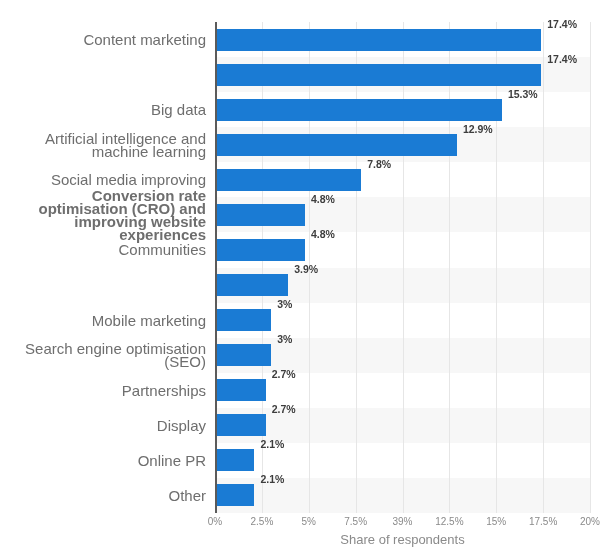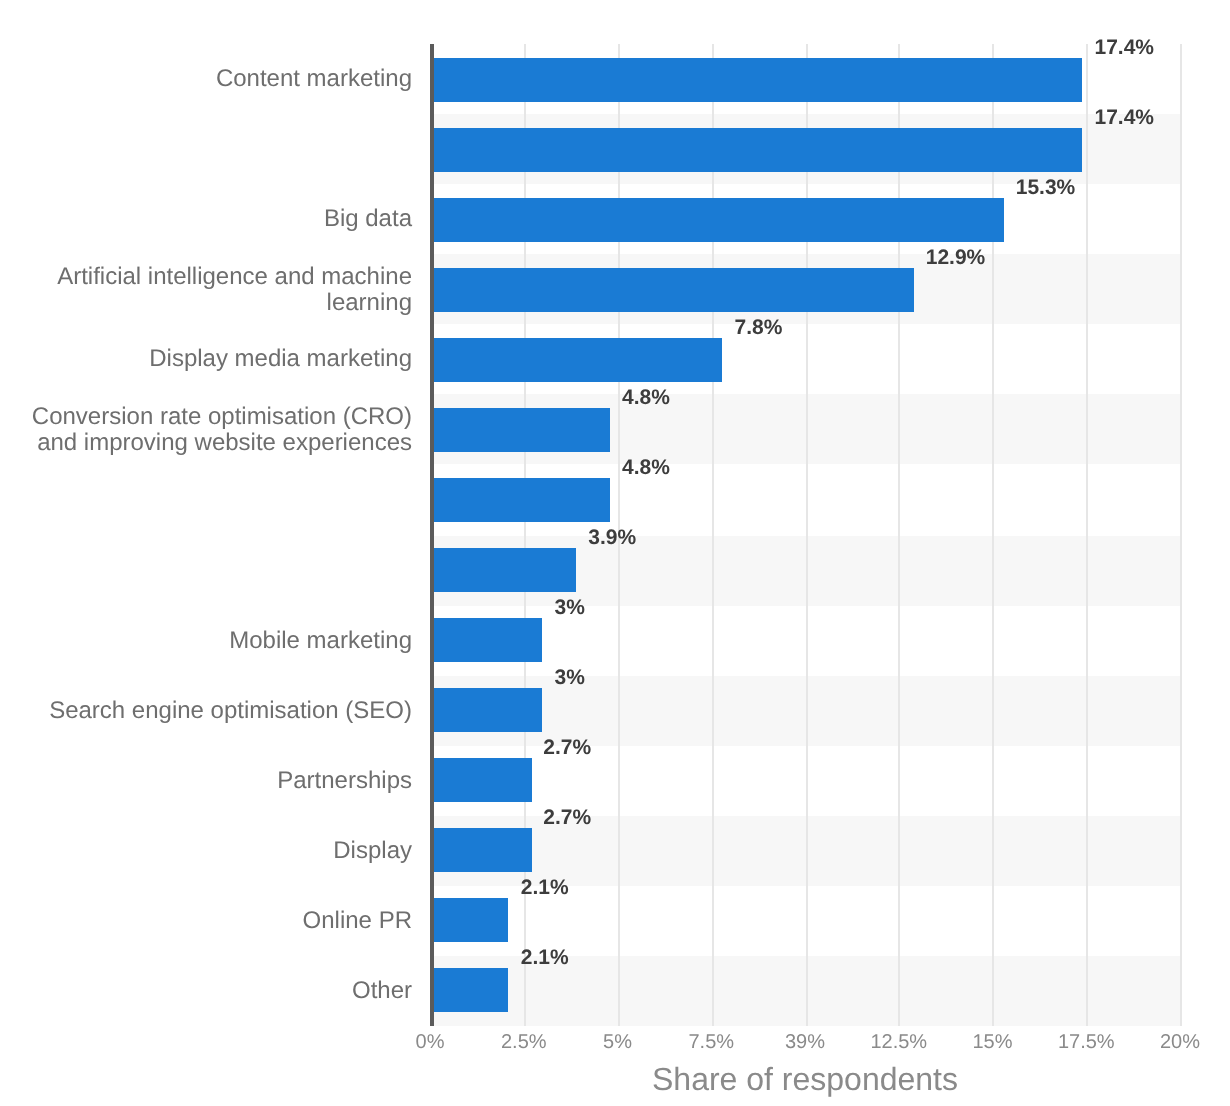--- a/index.html
+++ b/index.html
@@ -85,21 +85,21 @@
     width: 206px;
     height: 491px;
     z-index: 3;
   }
   .cat-label {
     position: absolute;
     right: 0;
     width: 206px;
     text-align: right;
     color: #6e6e6e;
-    font-size: 12px;
+    font-size: 15px;
     line-height: 13px;
     display: flex;
     align-items: center;
     justify-content: flex-end;
   }
   .cat-label span {
     display: block;
   }
 
   
@@ -138,21 +138,21 @@
     white-space: nowrap;
   }
 
   #x-axis-title {
     position: absolute;
     top: 532px;
     left: 215px;
     width: 375px;
     text-align: center;
     color: #8a8a8a;
-    font-size: 16px;
+    font-size: 13px;
   }
 </style>
 </head>
 <body>
 
 <div id="chart-root">
 
   <div id="plot-area">
     <div id="row-stripes">
         <div class="row-stripe" style="top: 35.0714px; height: 35.0714px; background: rgb(247, 247, 247);"></div>
@@ -197,24 +197,27 @@
       <div class="cat-label" style="top: 0px; height: 35.0714px; color: rgb(110, 110, 110);">
         <span>Content marketing</span>
       </div>
       <div class="cat-label" style="top: 70.1429px; height: 35.0714px; color: rgb(110, 110, 110); padding-left: 48px;">
         <span>Big data</span>
       </div>
       <div class="cat-label" style="top: 105.214px; height: 35.0714px; color: rgb(110, 110, 110); justify-content: flex-end;">
         <span>Artificial intelligence and machine learning</span>
       </div>
       <div class="cat-label" style="top: 140.286px; height: 35.0714px; color: rgb(110, 110, 110);">
-        <span>Display media marketing</span>
-      </div>
-      <div class="cat-label" style="top: 175.357px; height: 35.0714px; color: rgb(110, 110, 110);">
+        <span>Social media improving</span>
+      </div>
+      <div class="cat-label" style="top: 175.357px; height: 35.0714px; color: rgb(110, 110, 110); font-weight: bold;">
         <span>Conversion rate optimisation (CRO) and improving website experiences</span>
+      </div>
+      <div class="cat-label" style="top: 210.429px; height: 35.0714px; color: rgb(110, 110, 110);">
+        <span>Communities</span>
       </div>
       <div class="cat-label" style="top: 280.571px; height: 35.0714px; color: rgb(110, 110, 110);">
         <span>Mobile marketing</span>
       </div>
       <div class="cat-label" style="top: 315.643px; height: 35.0714px; color: rgb(110, 110, 110);">
         <span>Search engine optimisation (SEO)</span>
       </div>
       <div class="cat-label" style="top: 350.714px; height: 35.0714px; color: rgb(110, 110, 110);">
         <span>Partnerships</span>
       </div>

